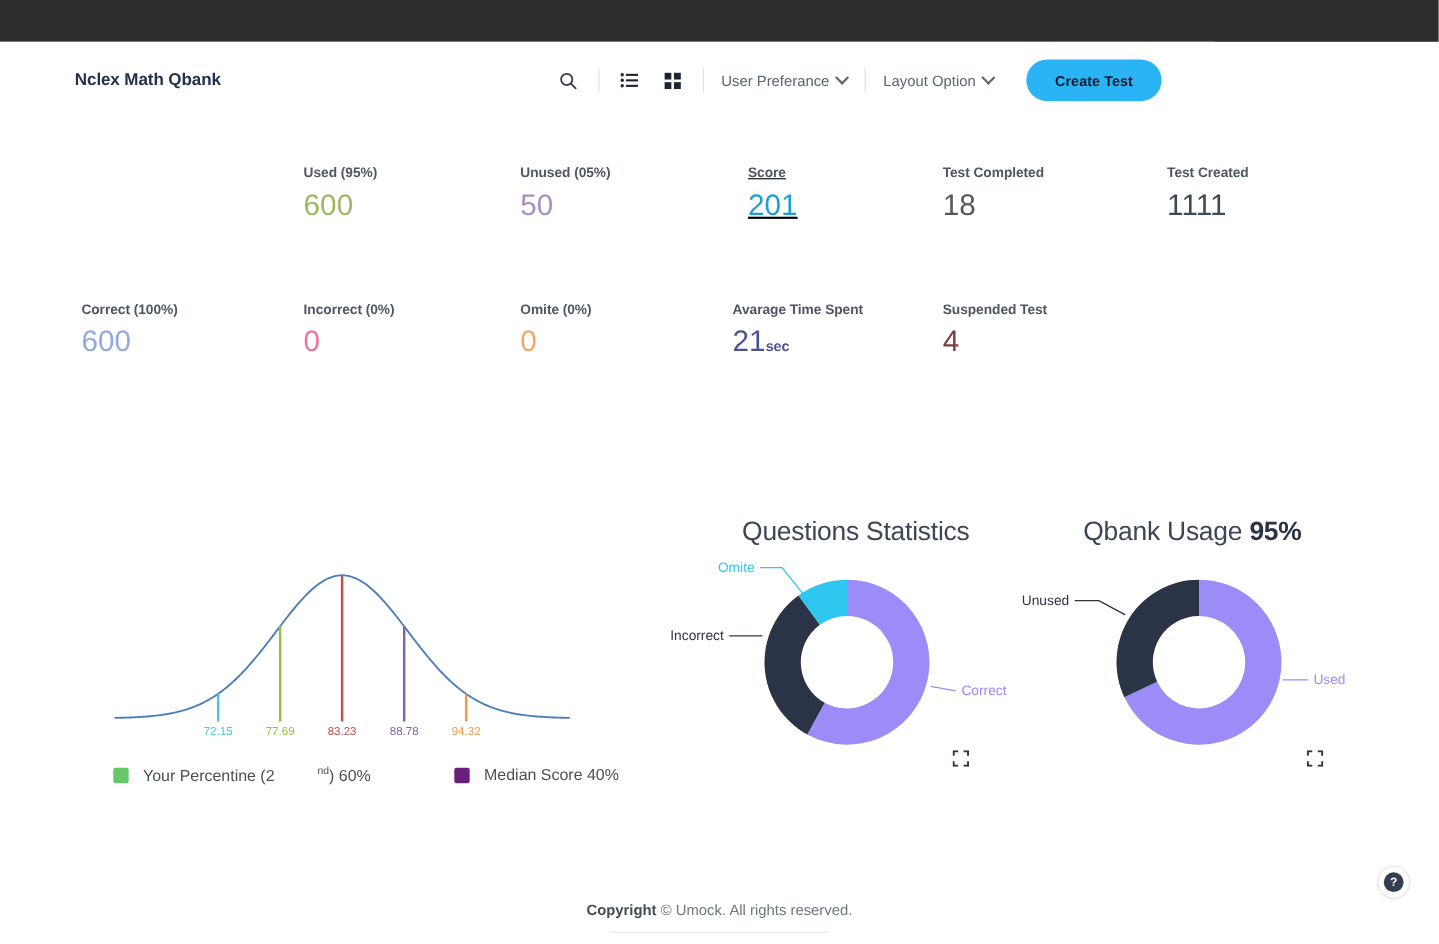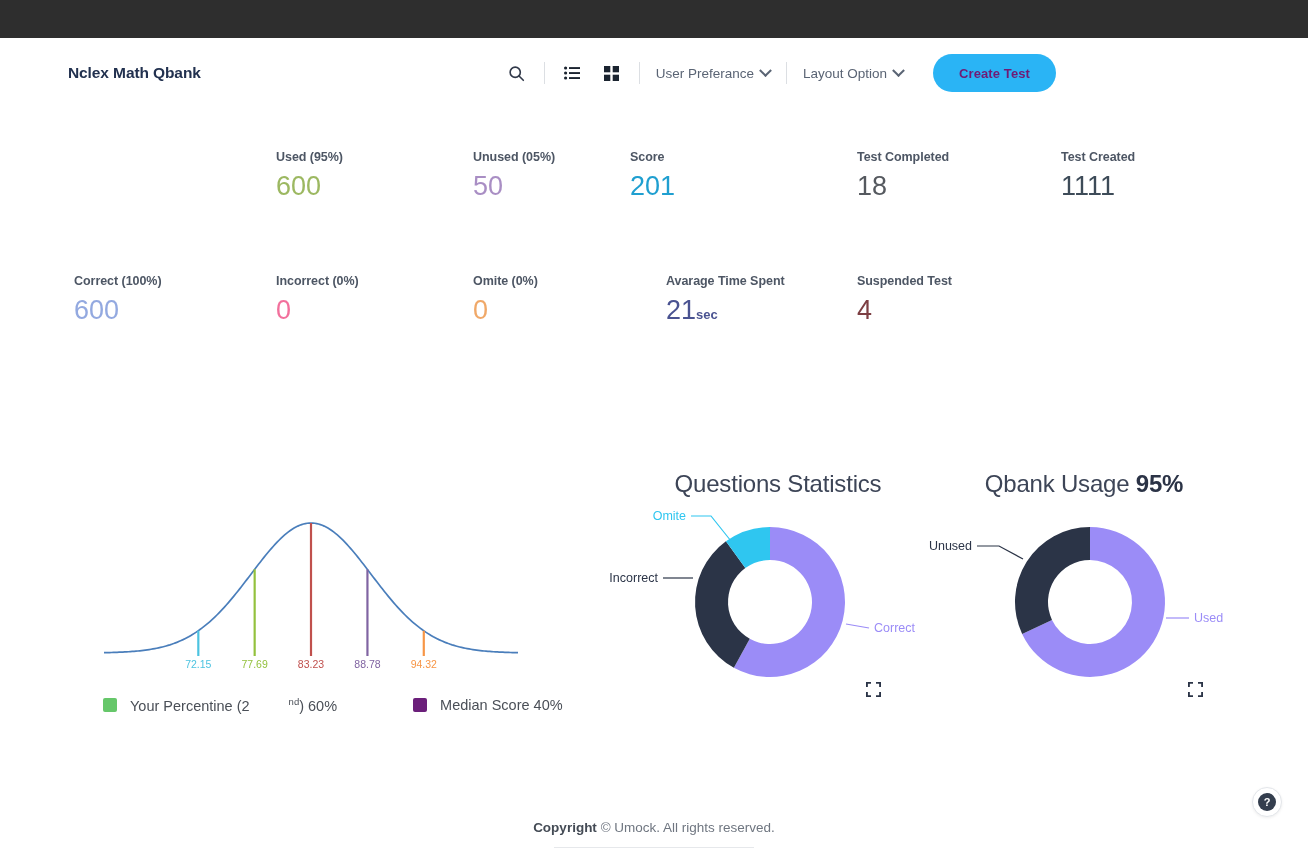--- a/index.html
+++ b/index.html
@@ -41,21 +41,21 @@
     display: flex; align-items: center; gap: 7px;
     font-size: 13.5px; color: #5a6474; cursor: pointer; white-space: nowrap;
     padding: 0 4px;
   }
   .chev {
     width: 9px; height: 9px; border-right: 2px solid #5a6474; border-bottom: 2px solid #5a6474;
     transform: rotate(45deg) translate(-2px,-2px); display: inline-block;
   }
   .create-btn {
     margin-left: 26px;
-    background: #2ab4f5; color: #701a75; border: none; border-radius: 22px;
+    background: #2ab4f5; color: #0f172a; border: none; border-radius: 22px;
     padding: 0 26px; height: 38px; font-size: 13px; font-weight: bold;
     cursor: pointer; font-family: inherit; letter-spacing: 0.1px;
   }
 
   
   .stats {
     position: absolute; left: 0; top: 150px; width: 1308px;
   }
   .stat-row { position: relative; height: 124px; }
   .stat {
@@ -177,21 +177,21 @@
   <div class="stats">
     <div class="stat-row" id="stat-row-0">
         <div class="stat" style="left: 276px;">
           <div class="stat-label">Used (95%)</div>
           <div class="stat-value" style="color: rgb(156, 184, 97);"><span>600</span></div>
         </div>
         <div class="stat" style="left: 473px;">
           <div class="stat-label">Unused (05%)</div>
           <div class="stat-value" style="color: rgb(169, 142, 196);"><span>50</span></div>
         </div>
-        <div class="stat" style="left: 630px;">
+        <div class="stat" style="left: 680px; text-decoration: underline;">
           <div class="stat-label">Score</div>
           <div class="stat-value" style="color: rgb(31, 159, 208);"><span>201</span></div>
         </div>
         <div class="stat" style="left: 857px;">
           <div class="stat-label">Test Completed</div>
           <div class="stat-value" style="color: rgb(85, 89, 95);"><span>18</span></div>
         </div>
         <div class="stat" style="left: 1061px;">
           <div class="stat-label">Test Created</div>
           <div class="stat-value" style="color: rgb(61, 75, 88);"><span>1111</span></div>

